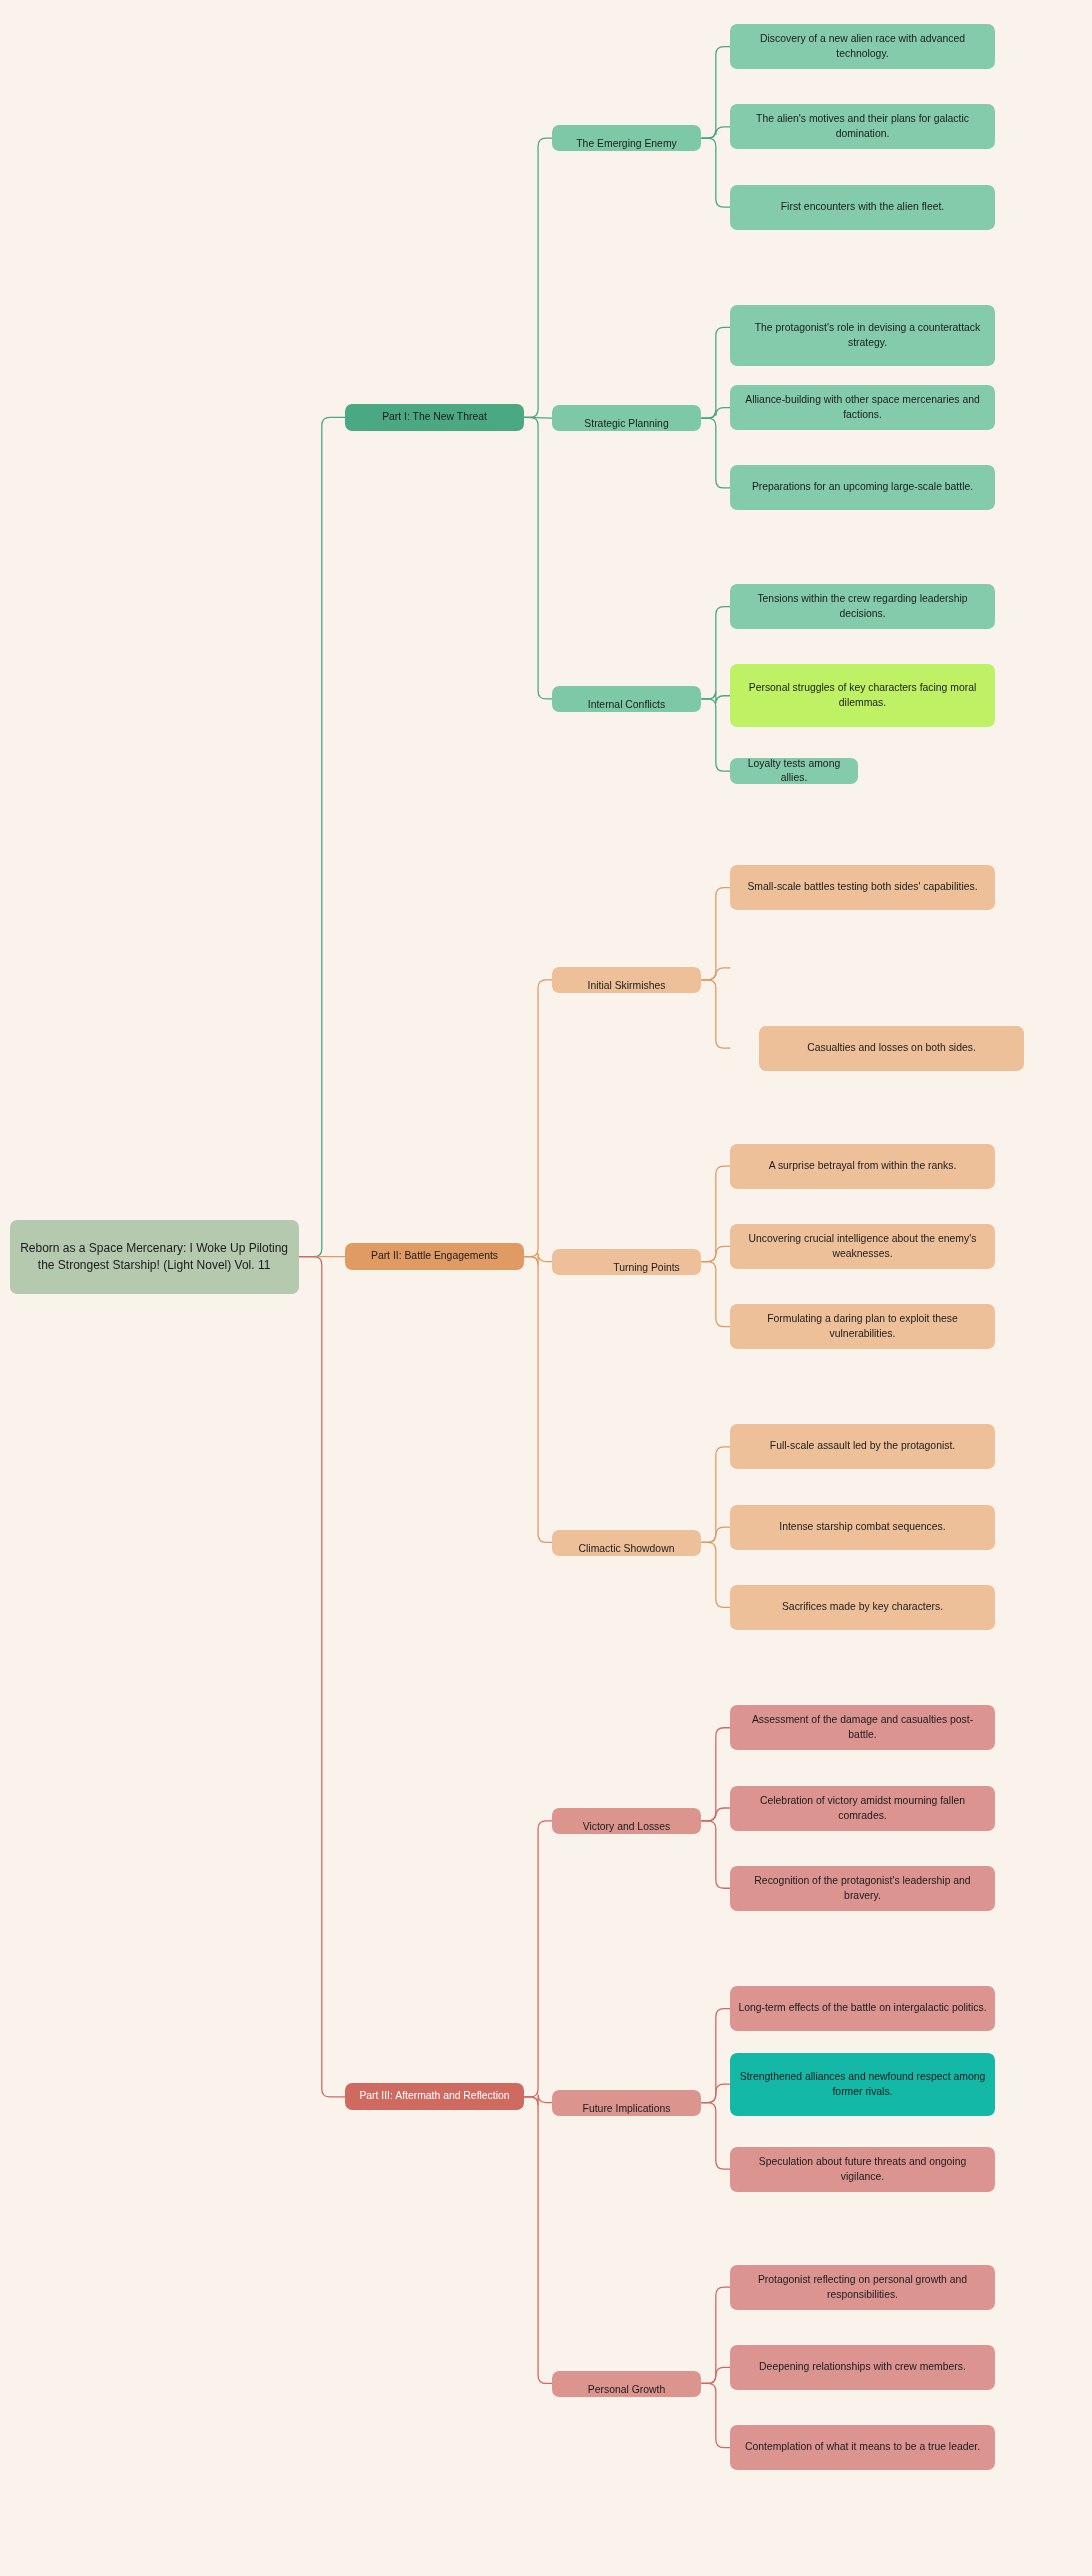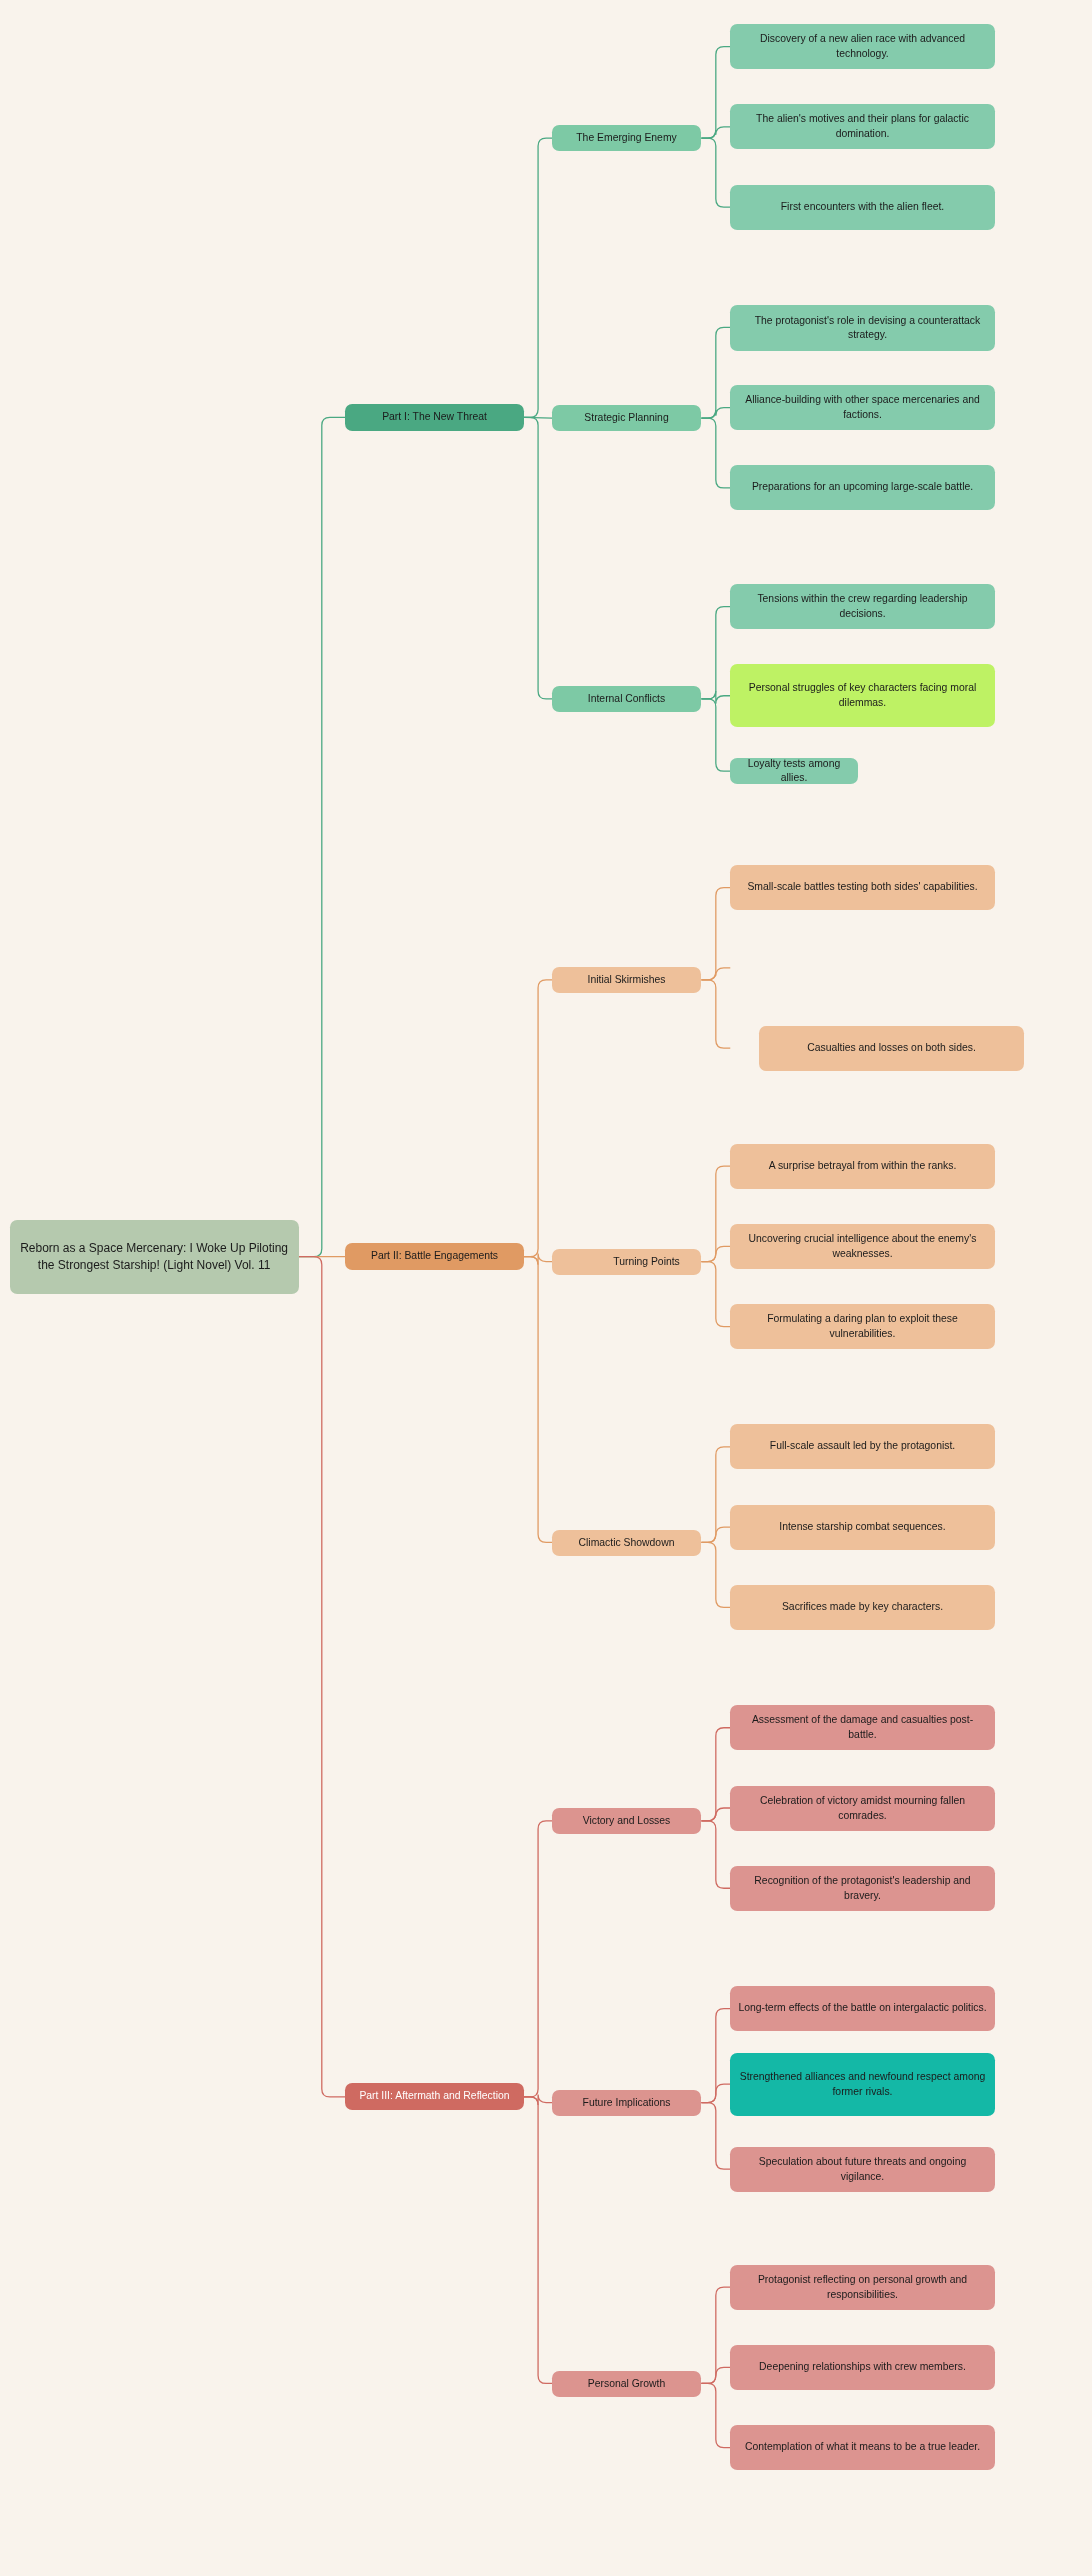--- a/index.html
+++ b/index.html
@@ -8,21 +8,21 @@
     background:#f9f3ec;
     font-family:"Liberation Sans", sans-serif;
     overflow:hidden;
   }
   #map{position:absolute;left:0;top:0;width:1093px;height:2576px;}
   .node{position:absolute;box-sizing:border-box;display:flex;align-items:center;justify-content:center;
         text-align:center;border-radius:7.2px;line-height:1.38;color:#1b1b1b;}
   .node span{display:block;padding:0 8px;}
   .root{font-size:12px;}
   .l1{font-size:11.2px;}
-  .l2{font-size:11.2px;}
+  .l2{font-size:11.2px;align-items:flex-end;}
   .leaf{font-size:11.2px;}
   svg{position:absolute;left:0;top:0;overflow:visible;}
   path{fill:none;stroke-width:1.6;}
 </style>
 </head>
 <body>
 
 <div id="map">
     <svg width="1093" height="2576" viewBox="0 0 1362 3210">
       <path d="M 372 1566 L 391 1566 Q 401 1566 401 1556 L 401 530 Q 401 520 411 520 L 430 520" stroke="#4aa882"></path>
@@ -79,21 +79,21 @@
     </div>
     <div class="node leaf" style="left: 730px; top: 104px; width: 265px; height: 45px; background: rgb(132, 203, 172); font-size: 10.4px;">
       <span>The alien's motives and their plans for galactic domination.</span>
     </div>
     <div class="node leaf" style="left: 730px; top: 185px; width: 265px; height: 45px; background: rgb(132, 203, 172); font-size: 10.4px;">
       <span>First encounters with the alien fleet.</span>
     </div>
     <div class="node l2" style="left: 552px; top: 405px; width: 149px; height: 26px; background: rgb(125, 201, 165); font-size: 10.4px;">
       <span>Strategic Planning</span>
     </div>
-    <div class="node leaf" style="left: 730px; top: 305px; width: 265px; height: 46px; background: rgb(132, 203, 172); font-size: 10.4px; padding-left: 10px;">
+    <div class="node leaf" style="left: 730px; top: 305px; width: 265px; height: 61px; background: rgb(132, 203, 172); font-size: 10.4px; padding-left: 10px;">
       <span>The protagonist's role in devising a counterattack strategy.</span>
     </div>
     <div class="node leaf" style="left: 730px; top: 385px; width: 265px; height: 45px; background: rgb(132, 203, 172); font-size: 10.4px;">
       <span>Alliance-building with other space mercenaries and factions.</span>
     </div>
     <div class="node leaf" style="left: 730px; top: 465px; width: 265px; height: 45px; background: rgb(132, 203, 172); font-size: 10.4px;">
       <span>Preparations for an upcoming large-scale battle.</span>
     </div>
     <div class="node l2" style="left: 552px; top: 686px; width: 149px; height: 26px; background: rgb(125, 201, 165); font-size: 10.4px;">
       <span>Internal Conflicts</span>

